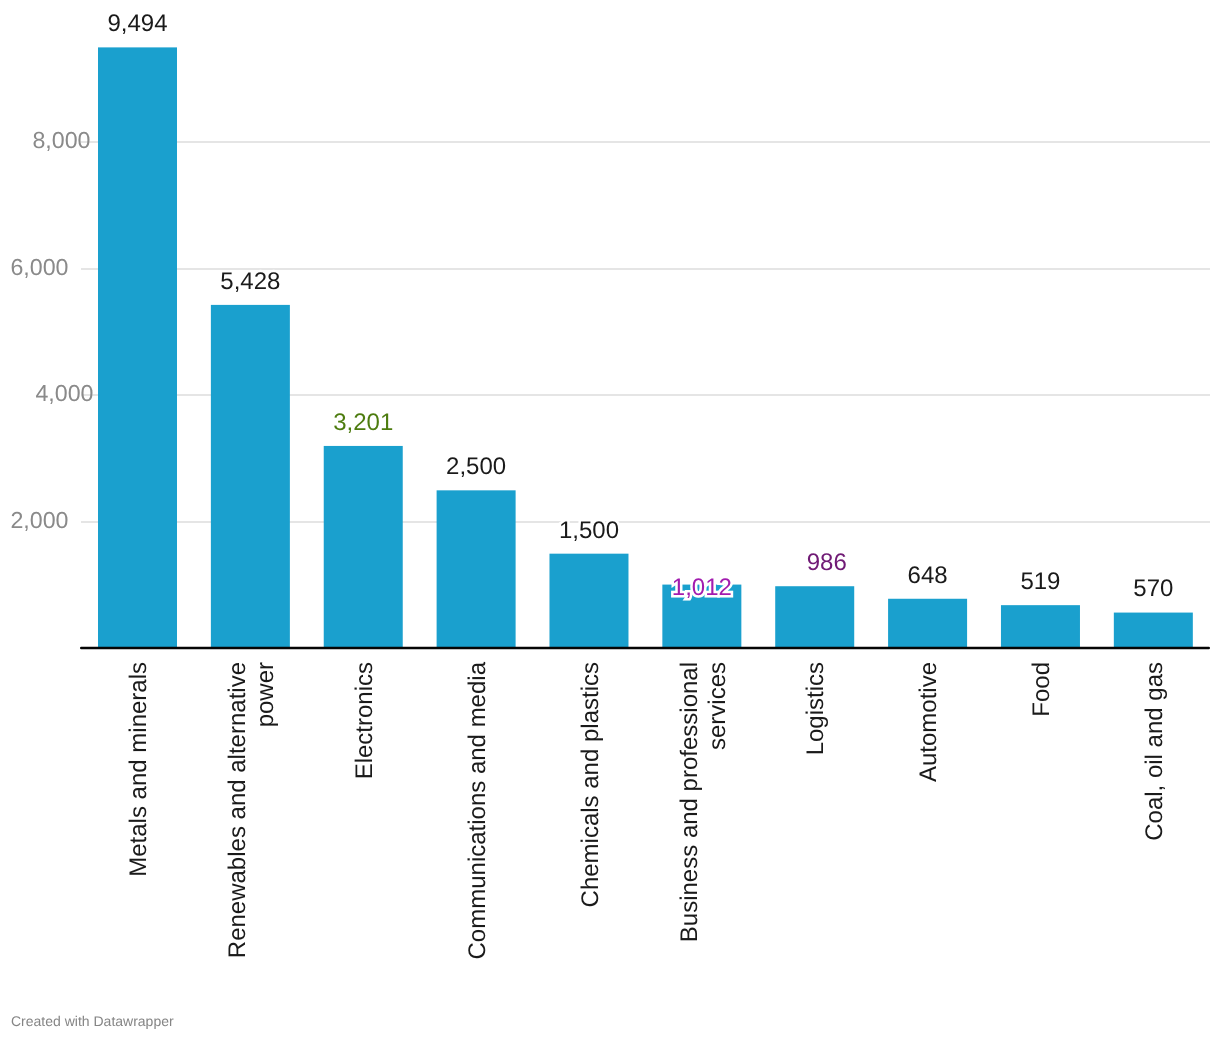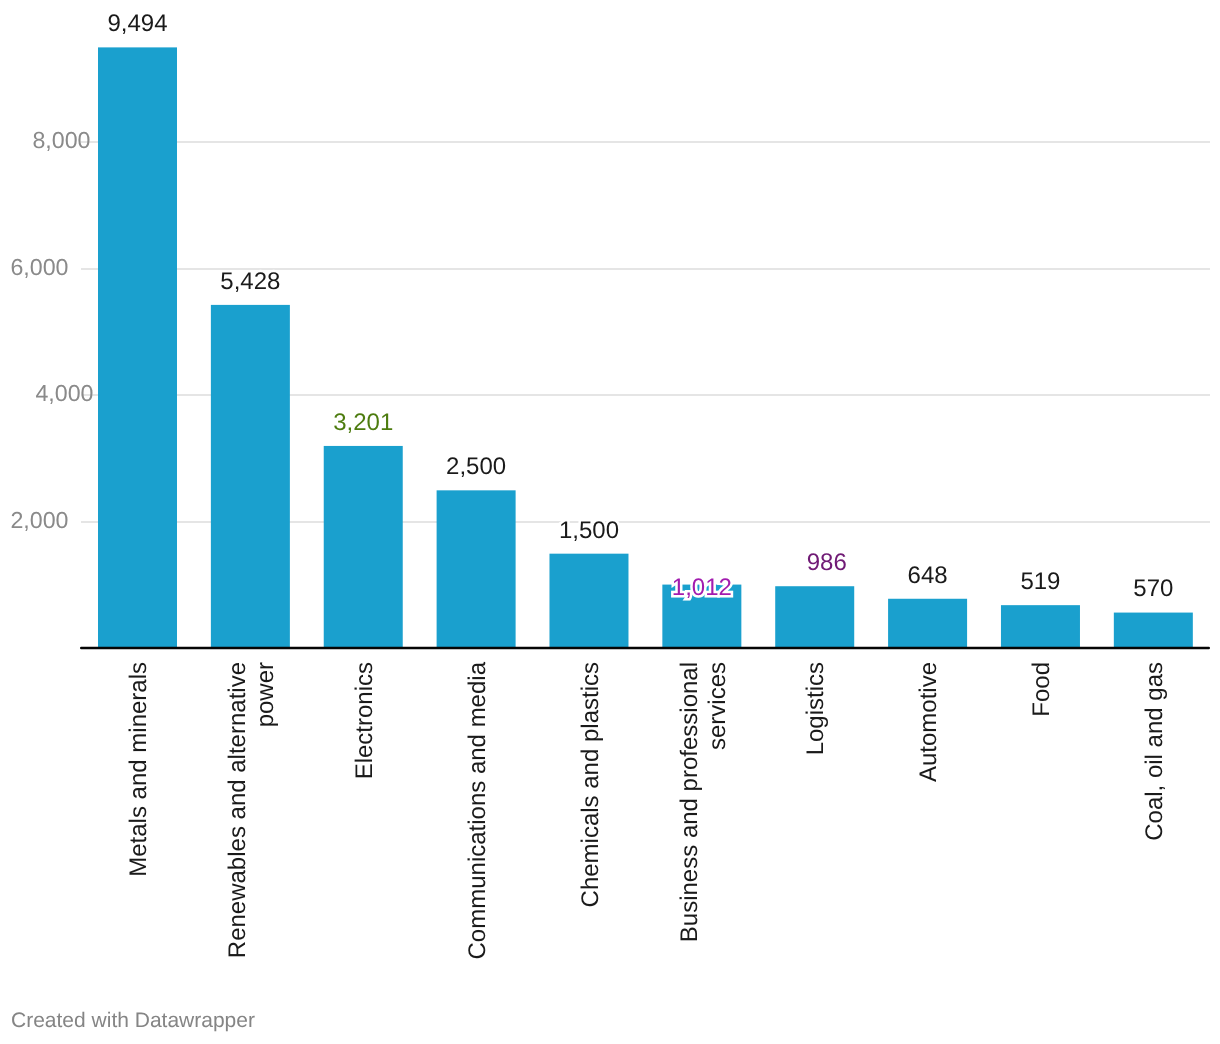--- a/index.html
+++ b/index.html
@@ -20,21 +20,21 @@
 
   .vlabel{position:absolute;color:#1a1a1a;font-size:24px;line-height:28px;
           text-align:center;white-space:nowrap;transform:translateZ(0);
           -webkit-text-stroke:5px #ffffff;paint-order:stroke fill;}
 
   .xlabel{position:absolute;color:#1a1a1a;font-size:24px;line-height:28.1px;
           text-align:right;white-space:nowrap;
           -webkit-text-stroke:5px #ffffff;paint-order:stroke fill;
           transform-origin:0 0;transform:rotate(-90deg) translateZ(0);}
 
-  .footer{position:absolute;color:#858585;font-size:21px;line-height:26px;
+  .footer{position:absolute;color:#858585;font-size:14px;line-height:26px;
           white-space:nowrap;transform:translateZ(0);}
 </style>
 </head>
 <body>
 
 <div id="chart" style="background: rgb(255, 255, 255);">
 
   <div class="layer" id="grid-layer">
       <div class="gridline" style="left: 81px; top: 521.004px; width: 1129px; background: rgb(229, 229, 229);"></div>
       <div class="ytick" style="left: 0px; width: 68.5px; top: 506.004px; color: rgb(138, 138, 138);">2,000</div>

